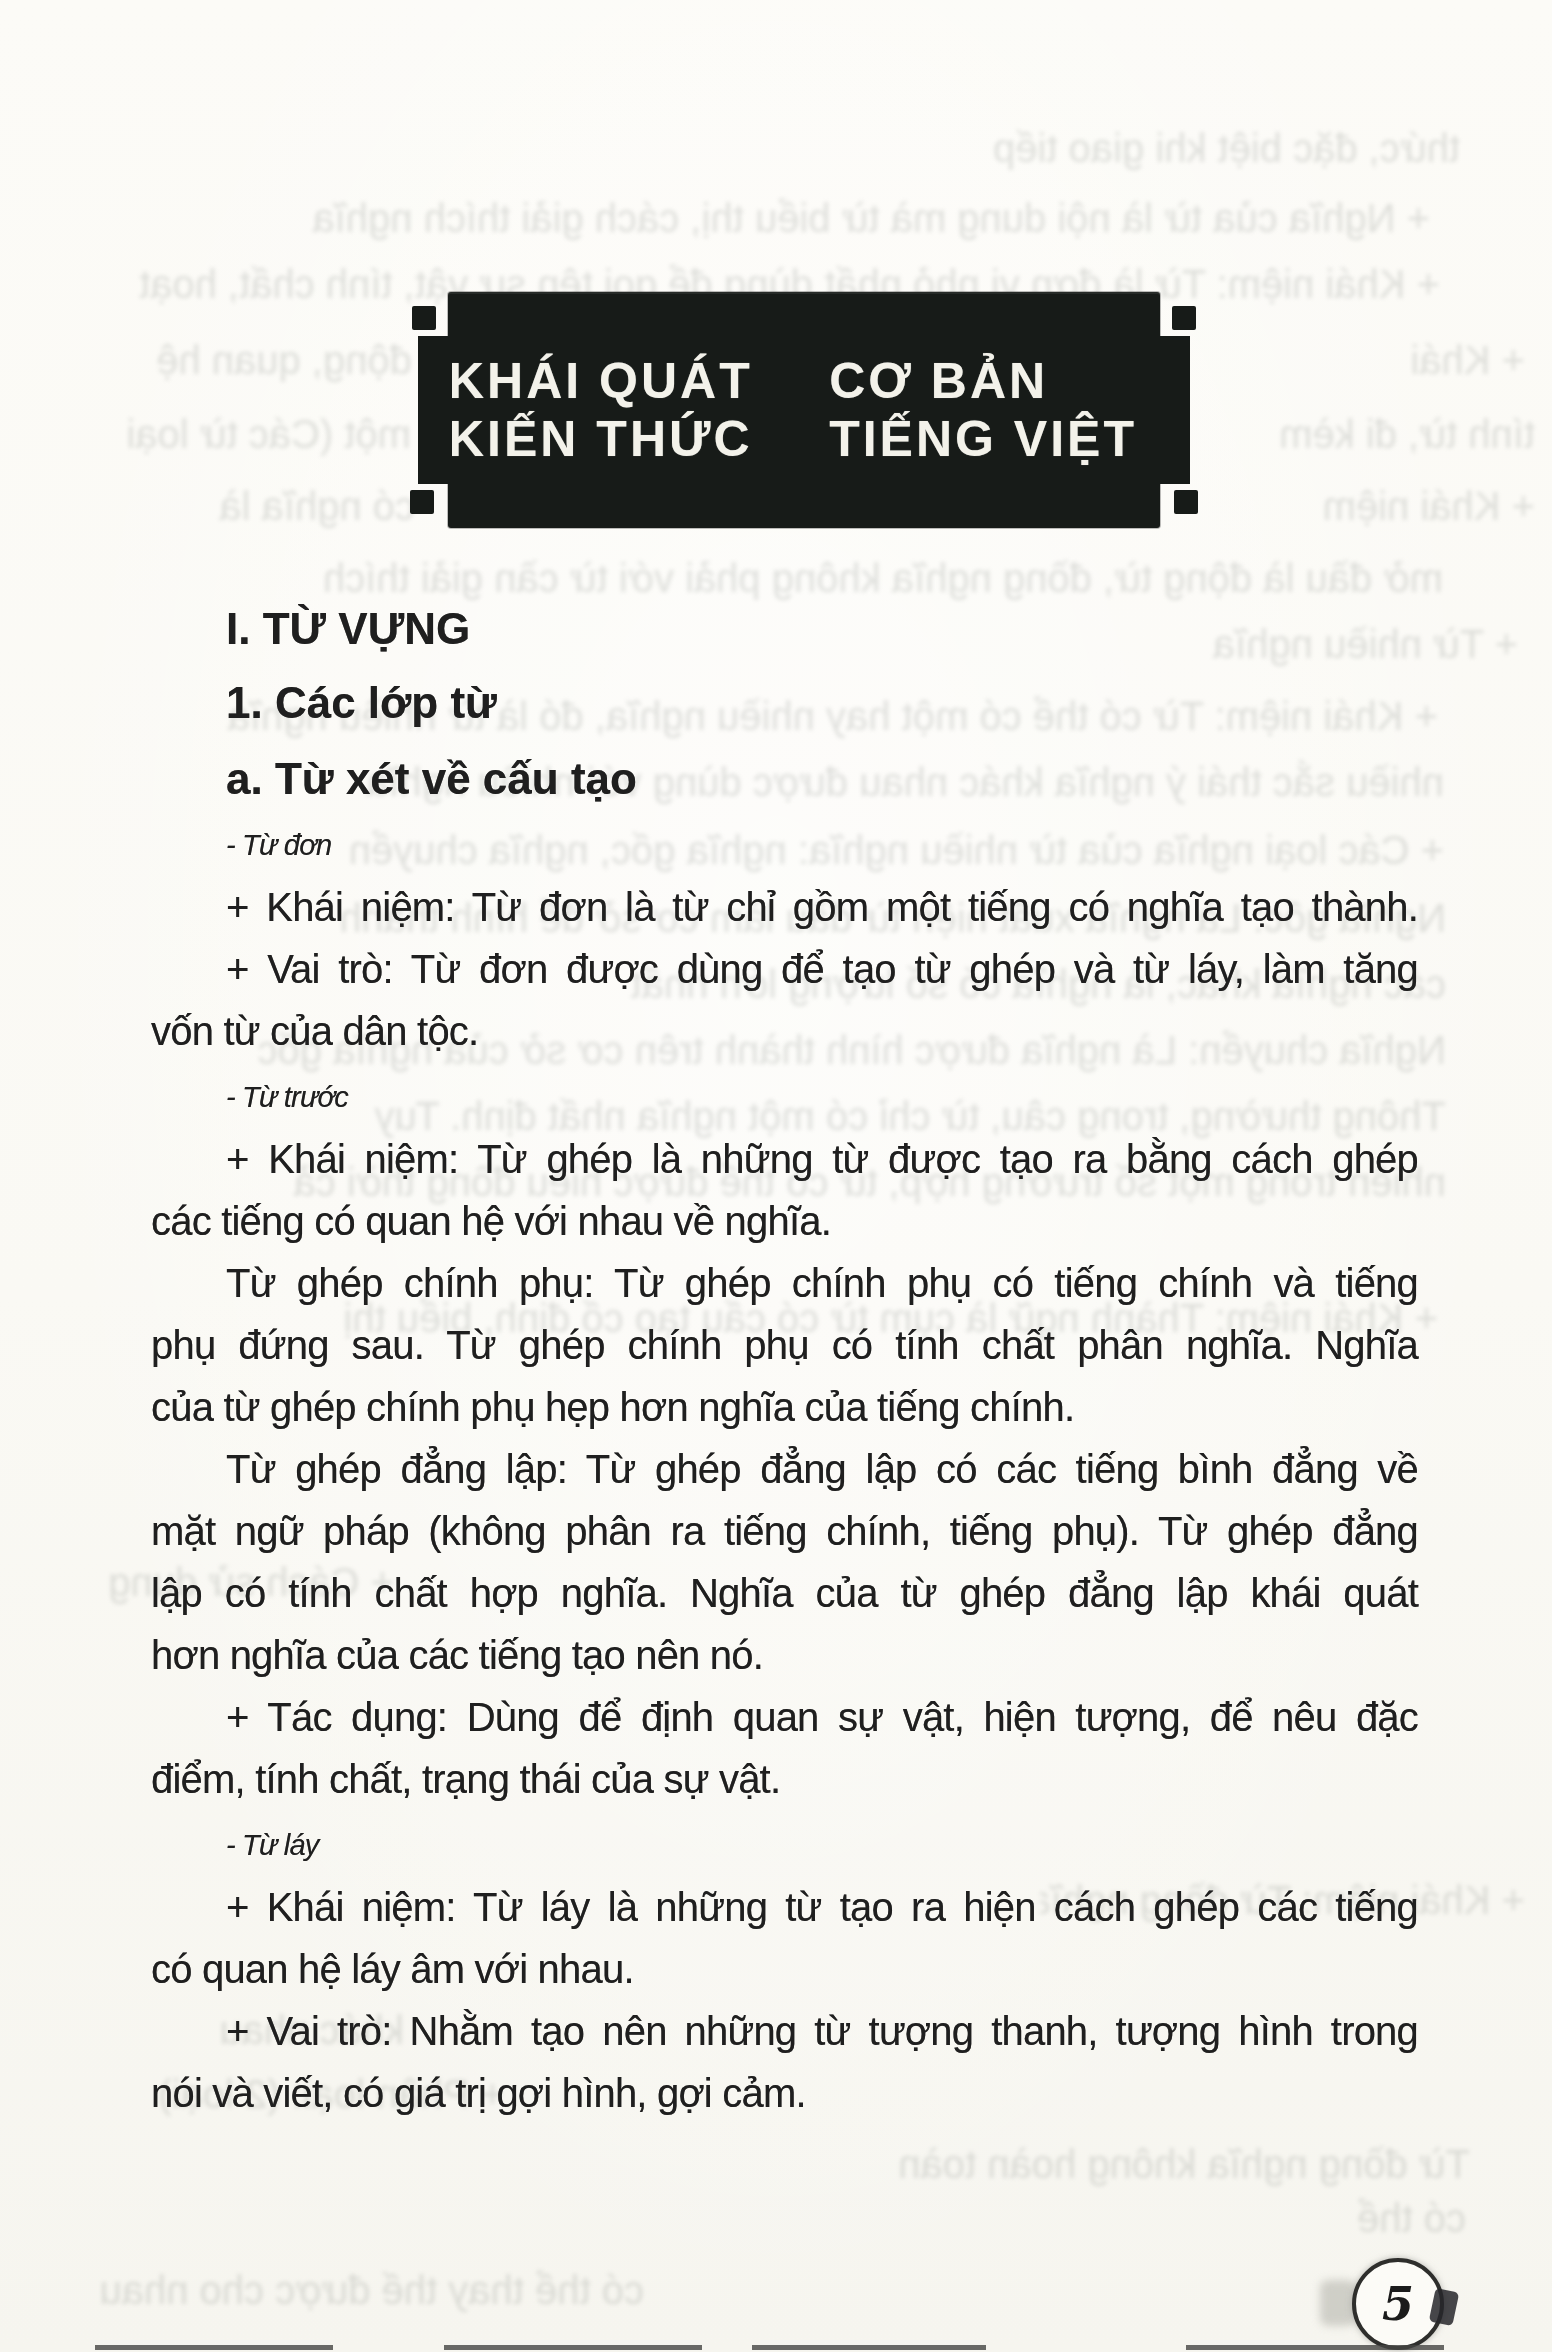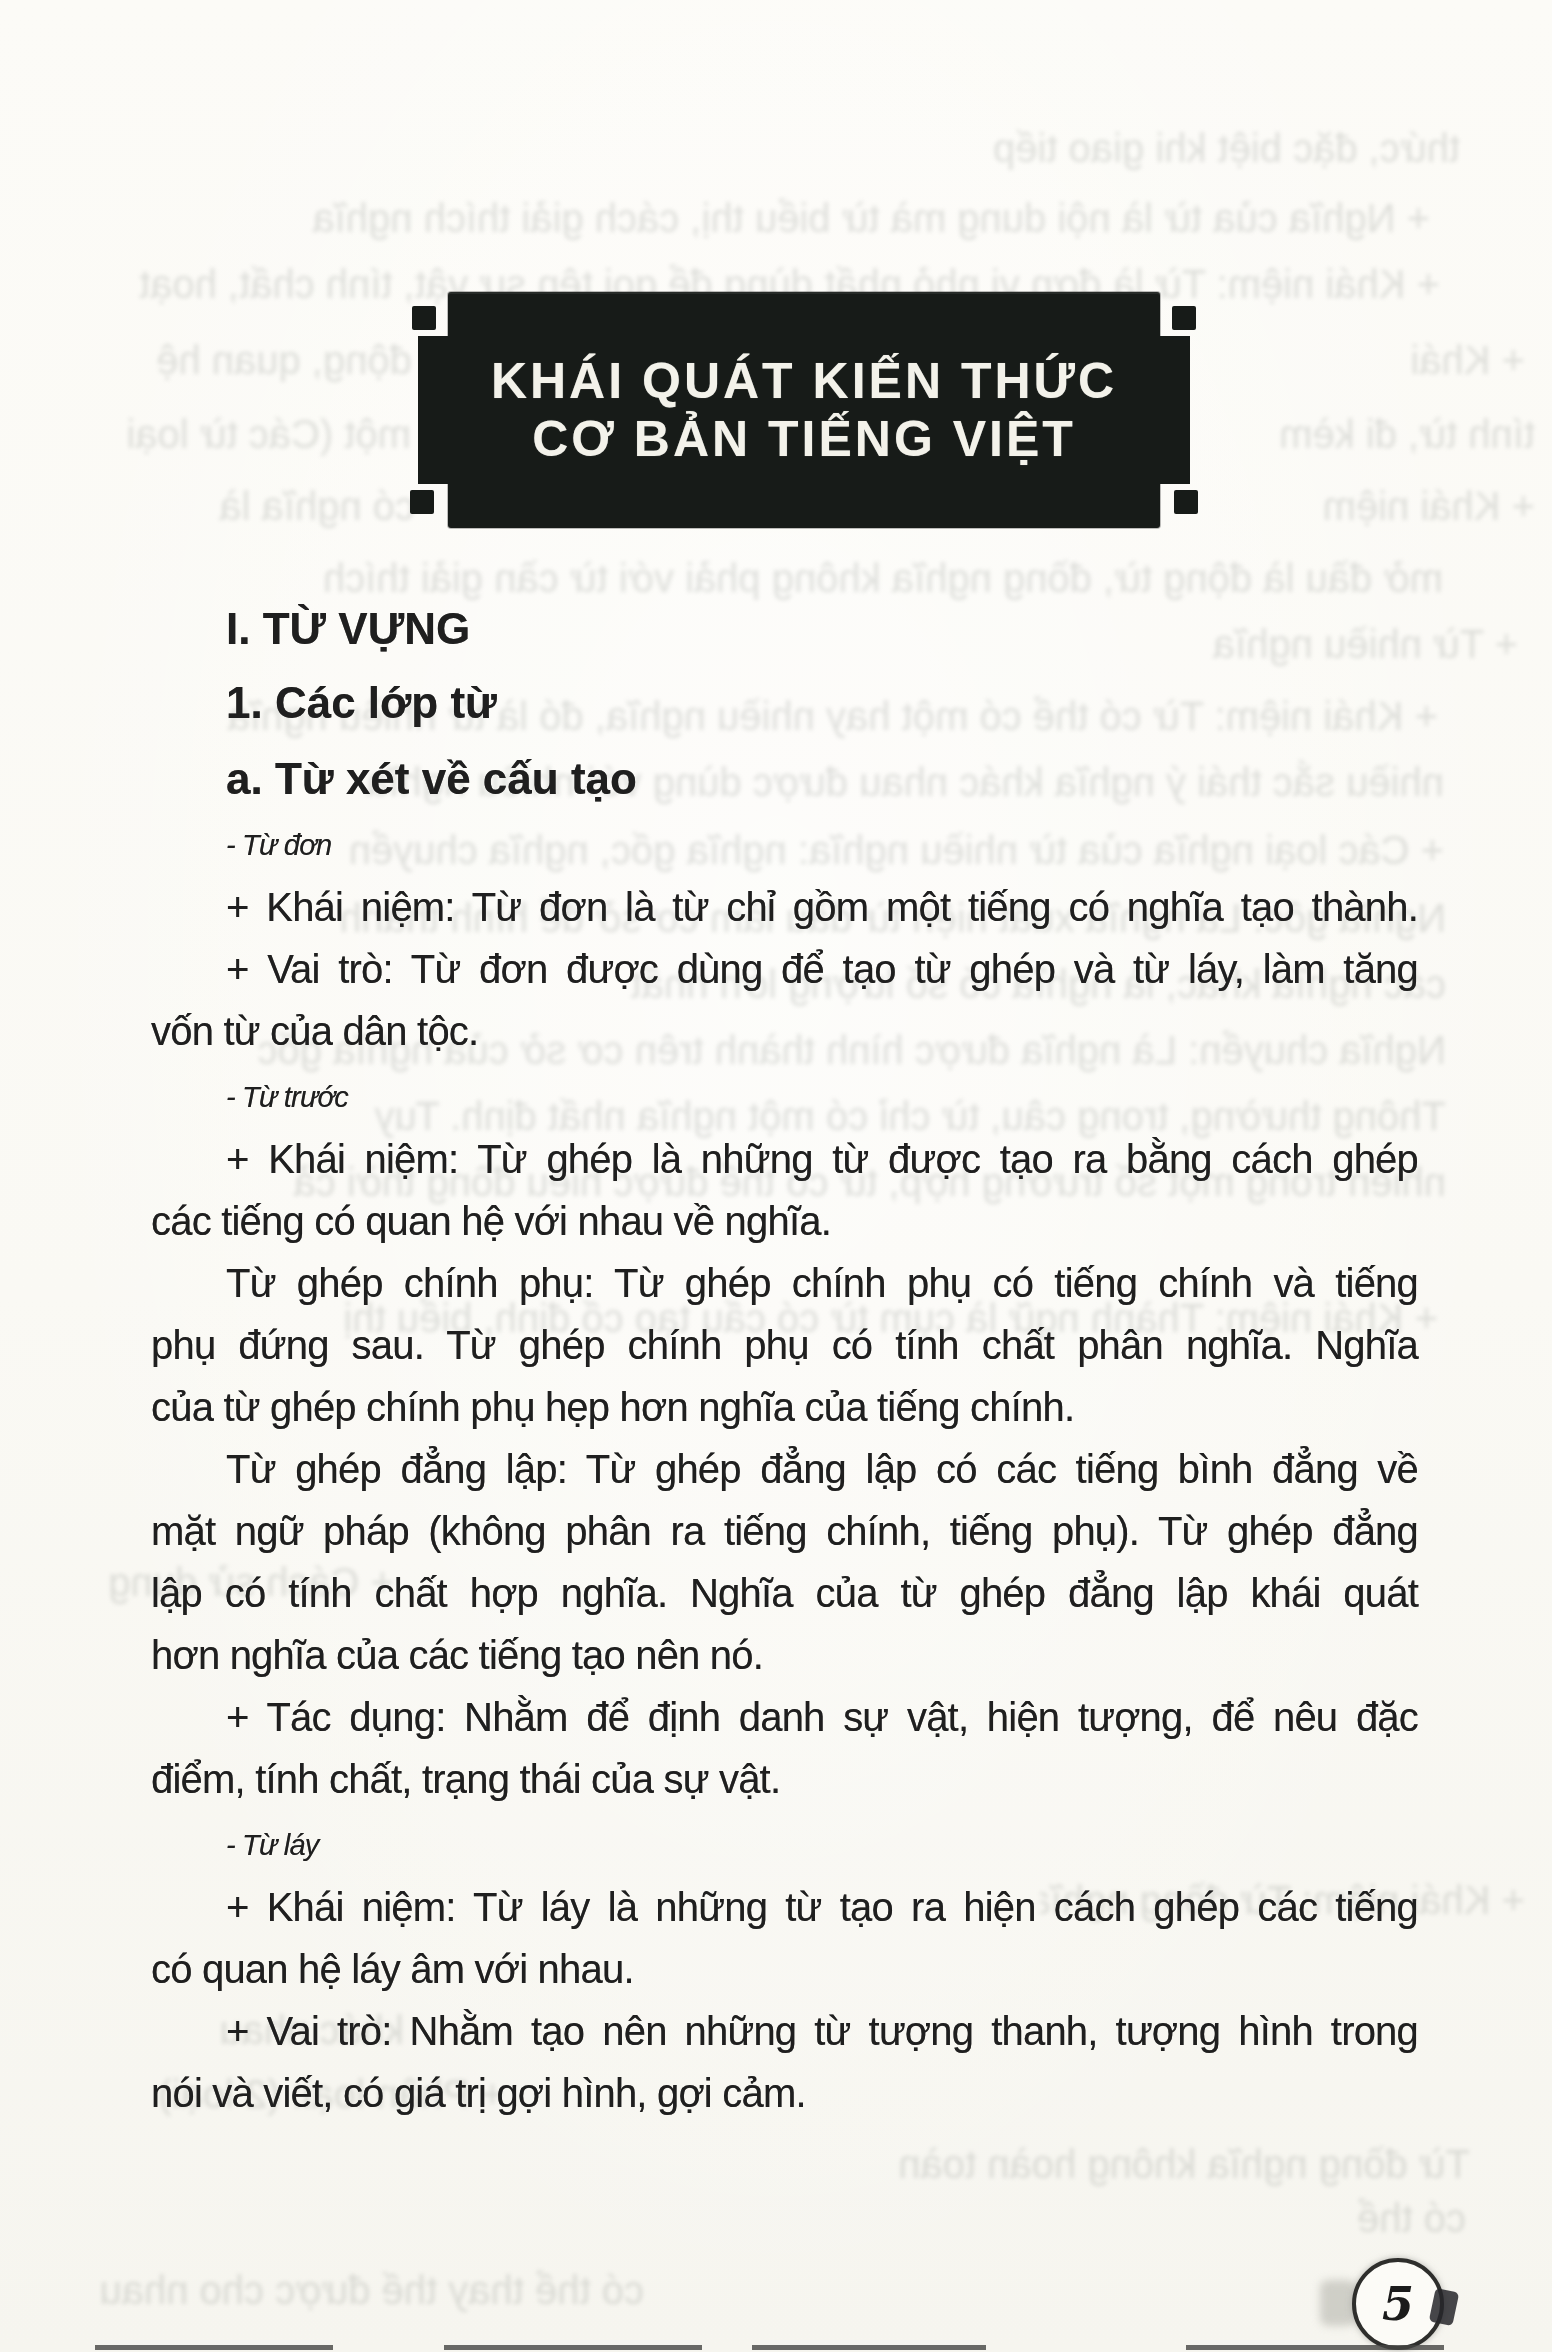--- a/index.html
+++ b/index.html
@@ -17,21 +17,21 @@
     font-size:40px;line-height:1.1;color:#878c86;
     transform:scaleX(-1);filter:blur(2.3px);opacity:.26;
     pointer-events:none;
   }
 
   
   .banner{
     position:absolute;left:448px;top:292px;width:712px;height:236px;
     background:#171b18;border-radius:3px;
     box-shadow:inset 0 2px 0 rgba(255,255,255,.07), 0 0 0 1px rgba(0,0,0,.25);
-    display:flex;flex-direction:column;align-items:center;justify-content:center;
+    display:flex;flex-direction:row;align-items:center;justify-content:center;
   }
   .banner .t{
     color:#f3f2ea;font-weight:bold;font-size:50px;letter-spacing:3px;
     text-shadow:0 0 1px rgba(255,255,255,.4);
   }
   .banner .tab{position:absolute;width:34px;height:148px;top:44px;background:#171b18;}
   .banner .tab.l{left:-30px;} .banner .tab.r{right:-30px;}
   .banner .sq{position:absolute;width:24px;height:24px;background:#171b18;border-radius:2px;}
   .banner .sq.tl{left:-36px;top:14px;} .banner .sq.bl{left:-38px;top:198px;}
   .banner .sq.tr{right:-36px;top:14px;} .banner .sq.br{right:-38px;top:198px;}
@@ -129,21 +129,21 @@
       <div class="line dash i">- Từ trước</div>
       <div class="line p i j">+ Khái niệm: Từ ghép là những từ được tạo ra bằng cách ghép</div>
       <div class="line p">các tiếng có quan hệ với nhau về nghĩa.</div>
       <div class="line p i j">Từ ghép chính phụ: Từ ghép chính phụ có tiếng chính và tiếng</div>
       <div class="line p j">phụ đứng sau. Từ ghép chính phụ có tính chất phân nghĩa. Nghĩa</div>
       <div class="line p">của từ ghép chính phụ hẹp hơn nghĩa của tiếng chính.</div>
       <div class="line p i j">Từ ghép đẳng lập: Từ ghép đẳng lập có các tiếng bình đẳng về</div>
       <div class="line p j">mặt ngữ pháp (không phân ra tiếng chính, tiếng phụ). Từ ghép đẳng</div>
       <div class="line p j">lập có tính chất hợp nghĩa. Nghĩa của từ ghép đẳng lập khái quát</div>
       <div class="line p">hơn nghĩa của các tiếng tạo nên nó.</div>
-      <div class="line p i j">+ Tác dụng: Nhằm để định danh sự vật, hiện tượng, để nêu đặc</div>
+      <div class="line p i j">+ Tác dụng: Dùng để định quan sự vật, hiện tượng, để nêu đặc</div>
       <div class="line p">điểm, tính chất, trạng thái của sự vật.</div>
       <div class="line dash i">- Từ láy</div>
       <div class="line p i j">+ Khái niệm: Từ láy là những từ tạo ra hiện cách ghép các tiếng</div>
       <div class="line p">có quan hệ láy âm với nhau.</div>
       <div class="line p i j">+ Vai trò: Nhằm tạo nên những từ tượng thanh, tượng hình trong</div>
       <div class="line p">nói và viết, có giá trị gợi hình, gợi cảm.</div>
     </div>
 
   <div class="smudge-gray"></div>
   <div class="pagenum">

